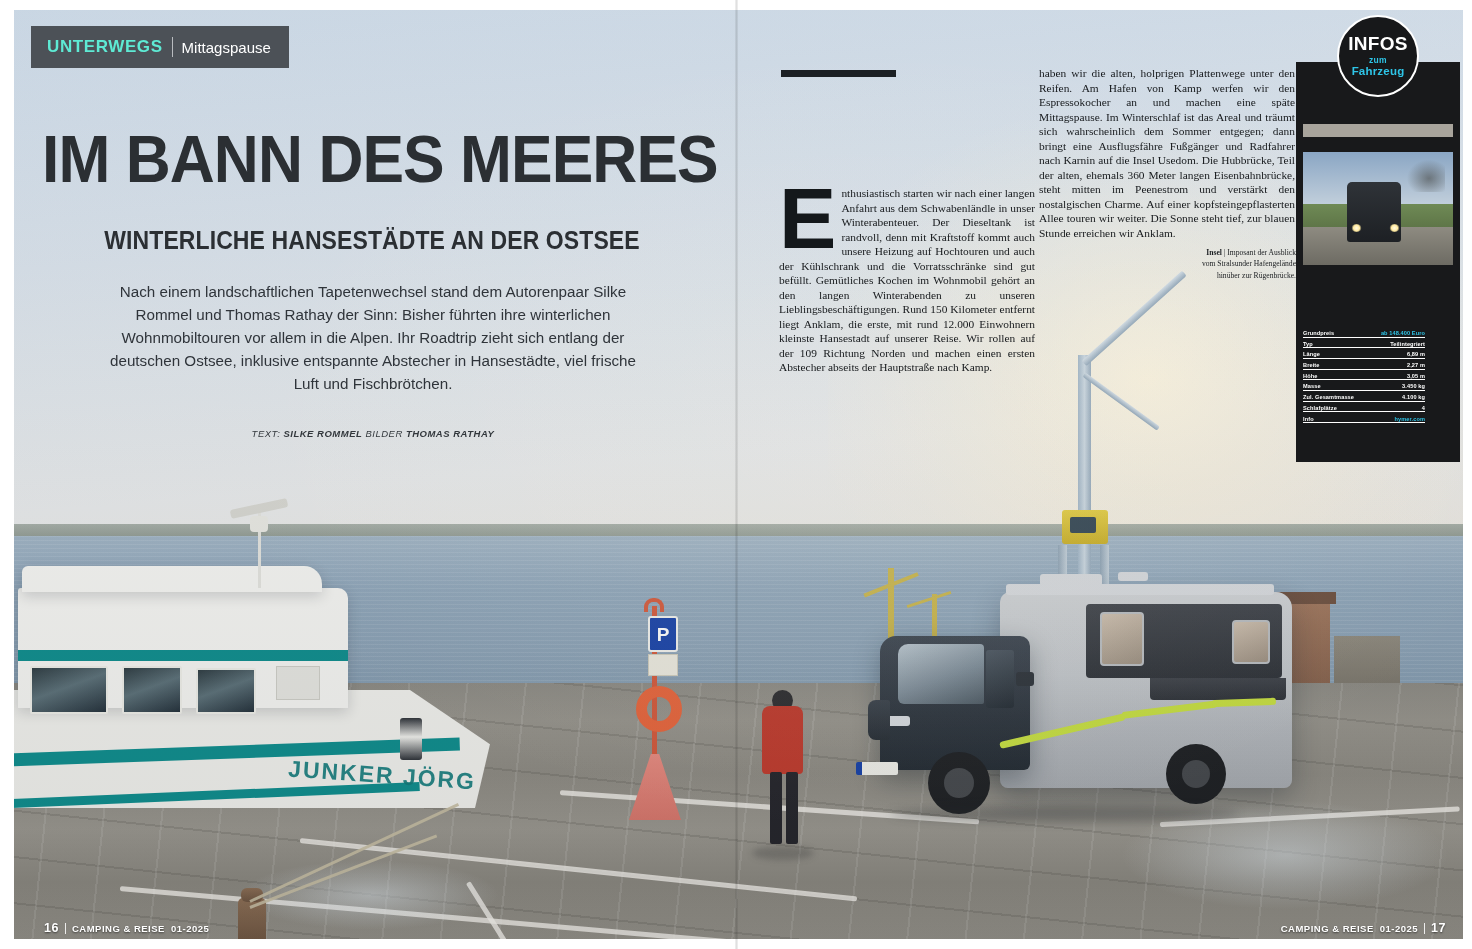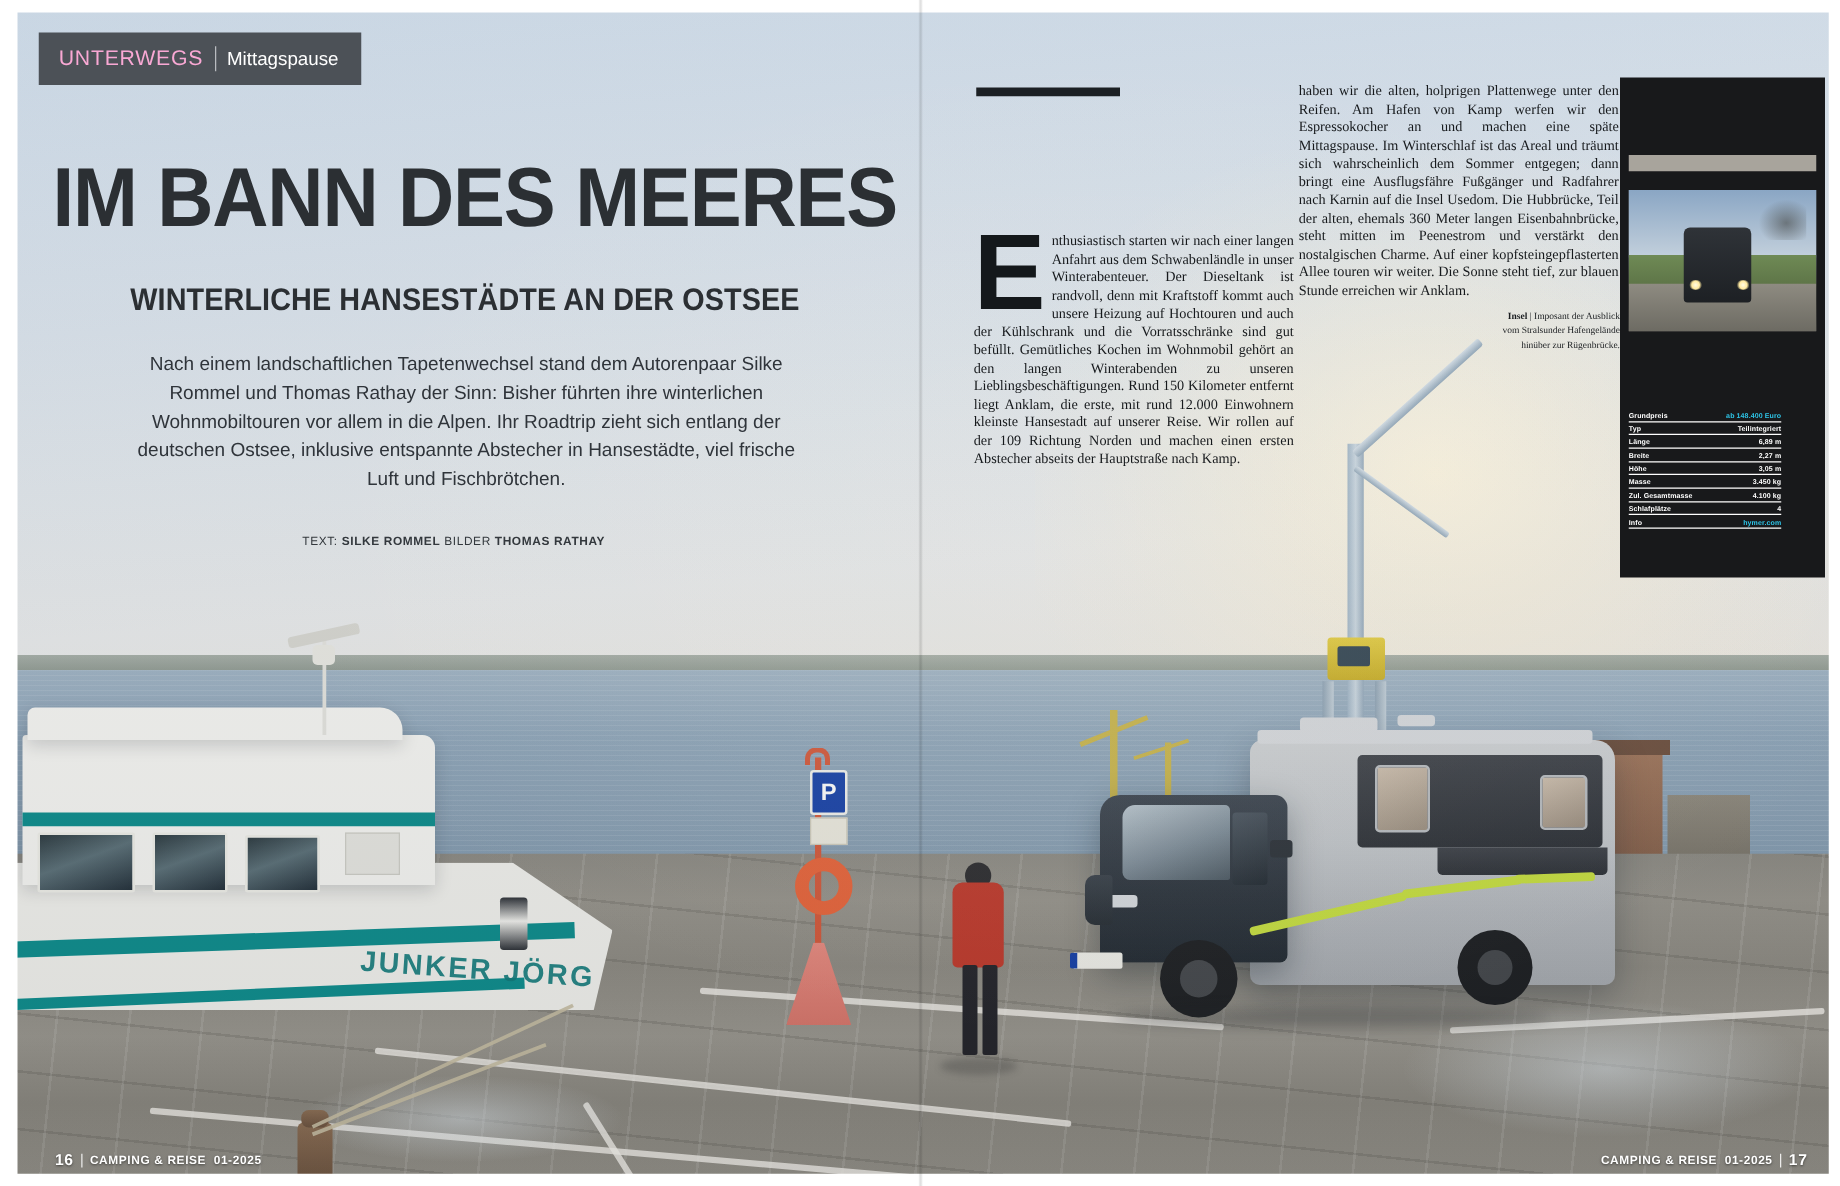--- a/index.html
+++ b/index.html
@@ -129,21 +129,21 @@
   .margin-l{ position:absolute; left:0; top:0; width:14px; height:100%; background:#fff; }
   .margin-r{ position:absolute; right:0; top:0; width:9px; height:100%; background:#fff; }
   .gutter{ position:absolute; left:735px; top:0; width:3px; height:100%;
            background:linear-gradient(90deg, rgba(0,0,0,.05), rgba(0,0,0,.12), rgba(0,0,0,.05)); }
 
   
   .kicker{
     position:absolute; left:31px; top:26px; height:42px; padding:0 18px 0 16px;
     background:#4c5157; display:flex; align-items:center; gap:9px;
   }
-  .kicker .k1{ color:#f9a8d4; font-weight:400; font-size:17px; letter-spacing:.6px; }
+  .kicker .k1{ color:#5eead4; font-weight:700; font-size:17px; letter-spacing:.6px; }
   .kicker .kdiv{ width:1px; height:20px; background:#b9bcc0; }
   .kicker .k2{ color:#fff; font-weight:400; font-size:15px; }
 
   .reiseziel{
     position:absolute; left:274px; top:95px; height:22px; padding:0 12px;
     background:#10483f; display:flex; align-items:center; gap:6px;
   }
   .reiseziel .r1{ color:#fff; font-weight:700; font-size:11px; letter-spacing:.6px; }
   .reiseziel .r2{ color:#dfe6e2; font-weight:400; font-size:10.5px; letter-spacing:.7px; }
 
@@ -156,22 +156,22 @@
   .subhead{
     position:absolute; left:42px; top:226px; width:660px; text-align:center;
     font-size:25px; font-weight:700; color:#2b2f33; letter-spacing:.1px;
     transform:scaleX(.92);
   }
   .lead{
     position:absolute; left:108px; top:280px; width:530px; text-align:center;
     font-size:15.2px; line-height:1.52; color:#2f343a; font-weight:400;
   }
   .byline{
-    position:absolute; left:98px; top:428px; width:530px; text-align:center;
-    font-size:9.5px; letter-spacing:.5px; color:#33383d;
+    position:absolute; left:108px; top:428px; width:530px; text-align:center;
+    font-size:9.5px; letter-spacing:.5px; color:#33383d;font-style:italic;
   }
   .byline b{ font-weight:700; }
 
   
   .colrule{ position:absolute; background:#1c2024; height:7px; }
   .bodycol{
     position:absolute; width:256px;
     font-family:"Liberation Serif", serif;
     font-size:11.4px; line-height:1.275; color:#16191c;
     text-align:justify; text-justify:inter-word; hyphens:auto;
@@ -420,20 +420,25 @@
   </div>
 
   <div class="caption">
     <b>Insel</b>
     <span>|</span>
     <span>Imposant der Ausblick vom Stralsunder Hafengelände hinüber zur Rügenbrücke.</span>
   </div>
 
   <div class="infopanel"></div>
 
+  <div class="infobadge">
+    <span class="ib1">INFOS</span>
+    <span class="ib2">zum</span>
+    <span class="ib3">Fahrzeug</span>
+  </div>
 
   <div class="infobar"></div>
 
   <div class="infoimg">
     <div class="ii-sky"></div>
     <div class="ii-field"></div>
     <div class="ii-road"></div>
     <div class="ii-tree"></div>
     <div class="ii-van"></div>
     <div class="ii-lamp" style="left:48px; top:72px;"></div>

